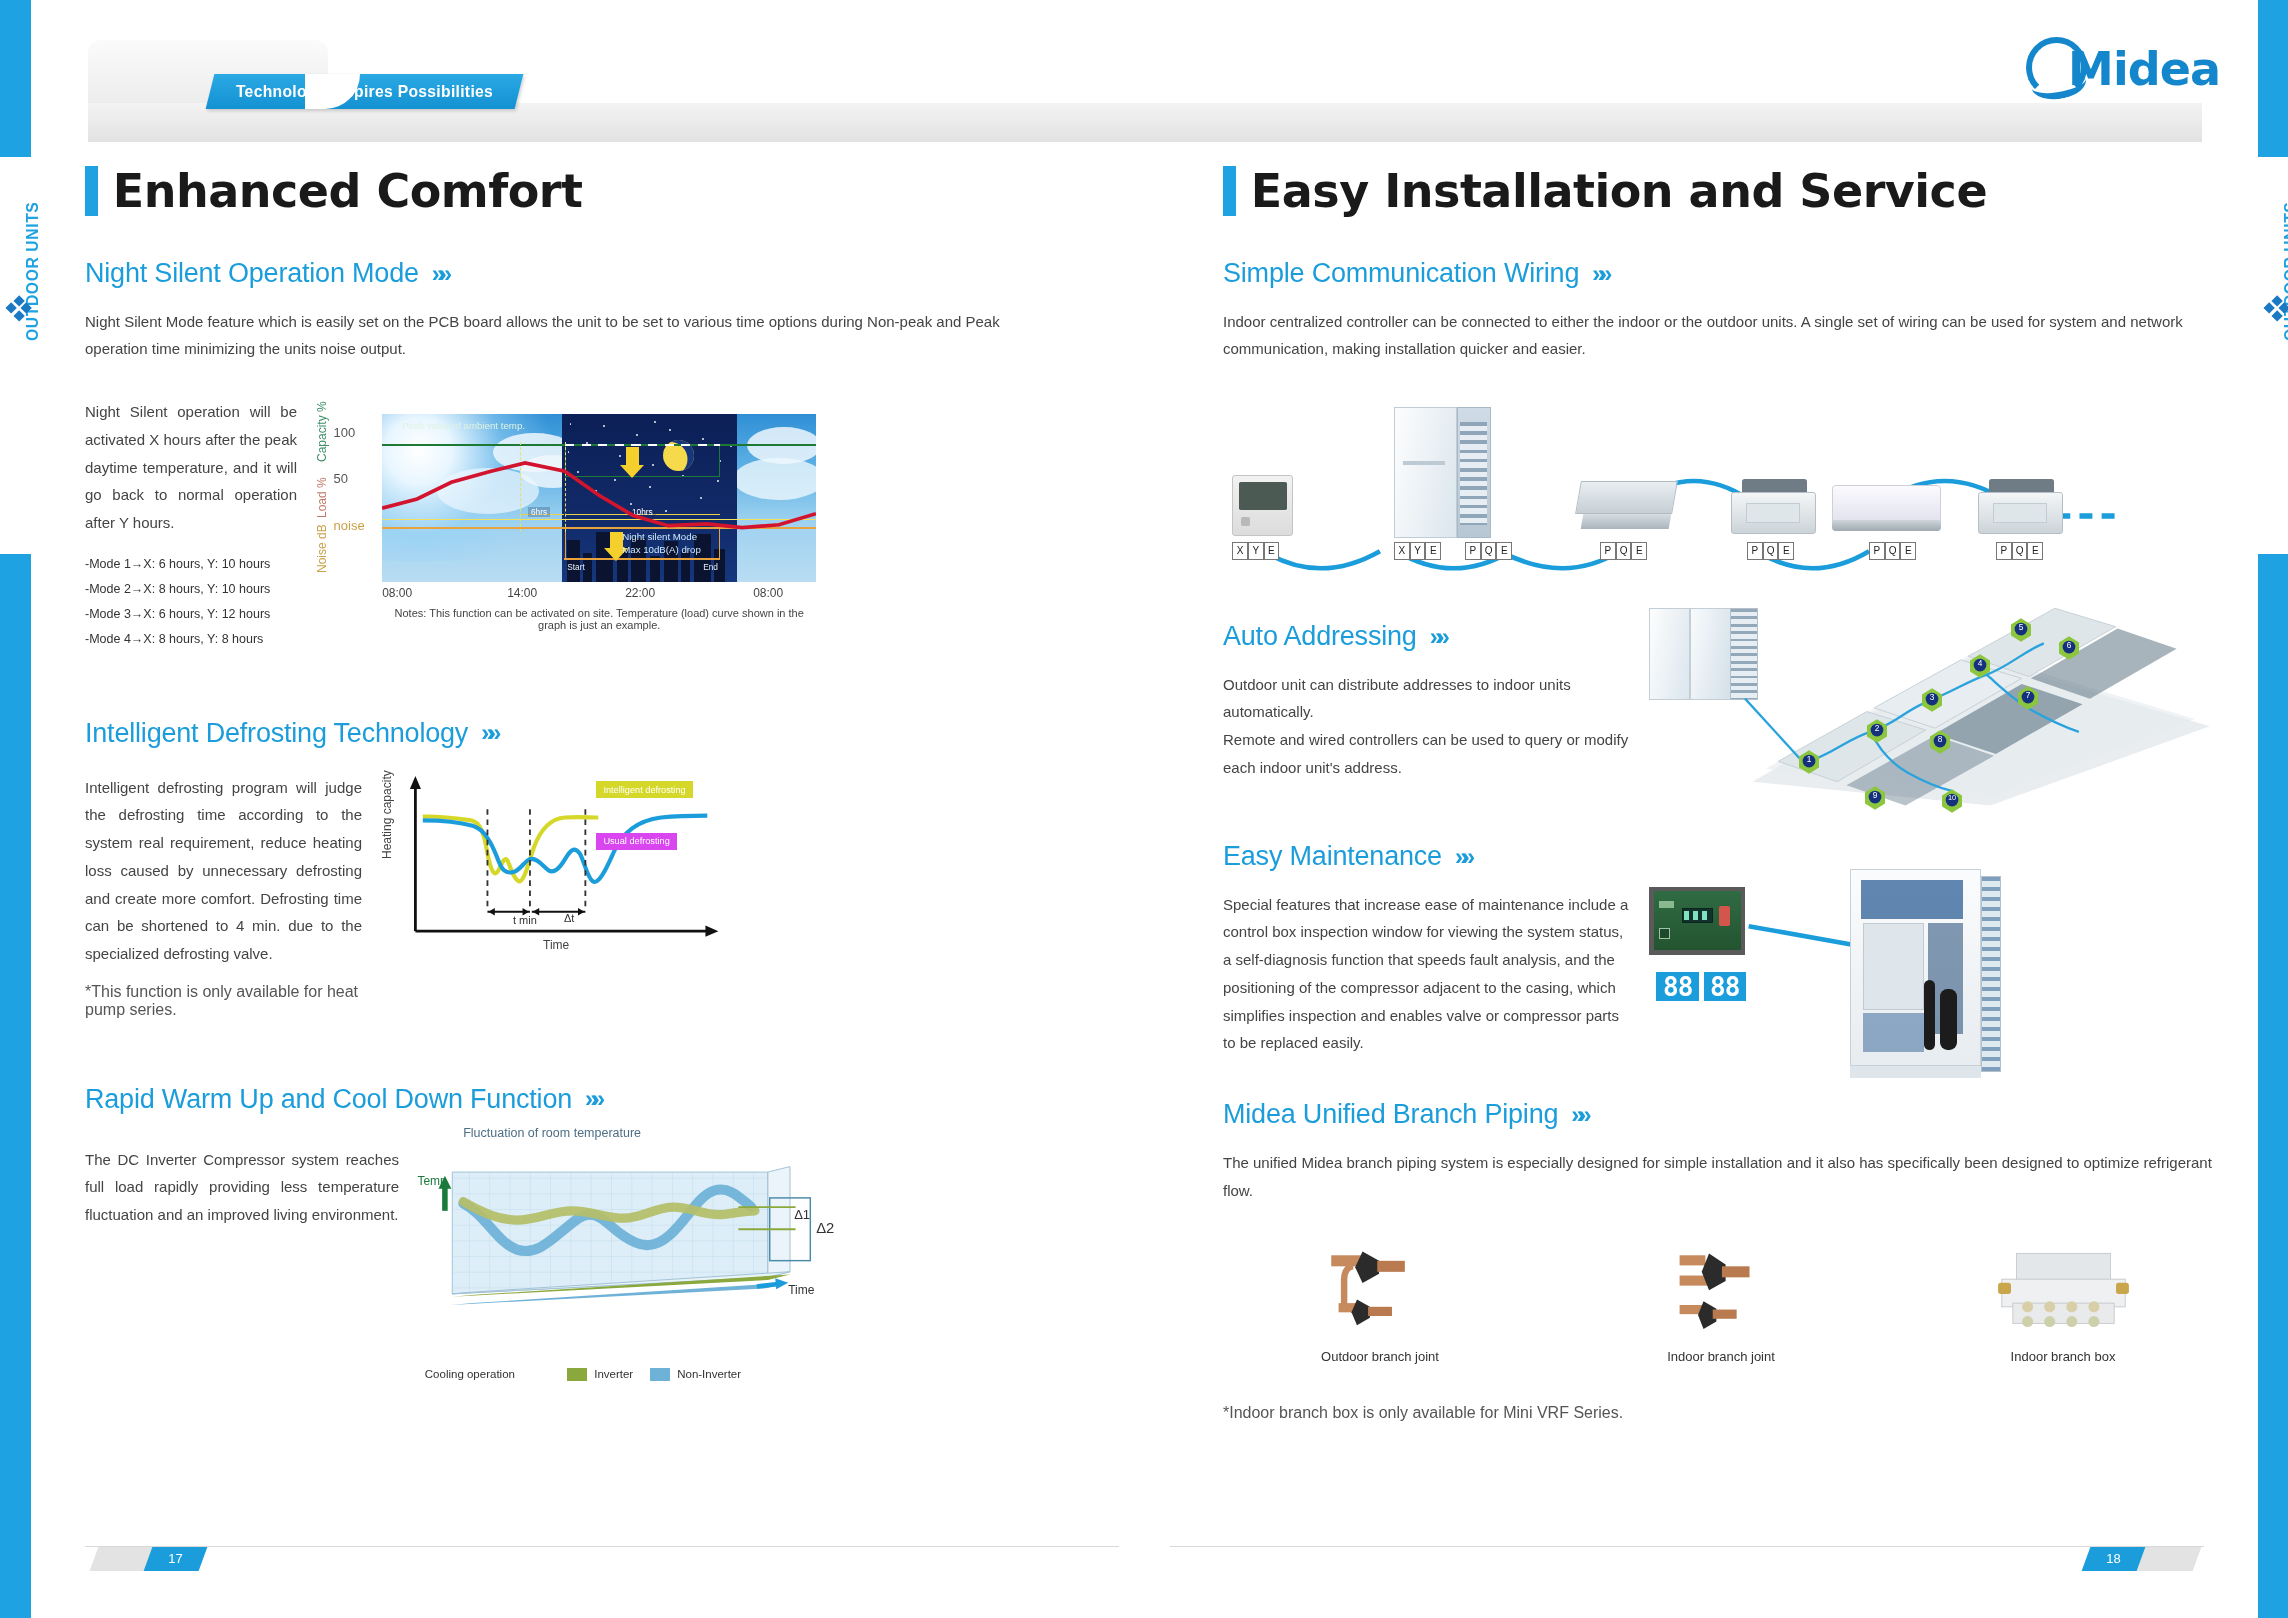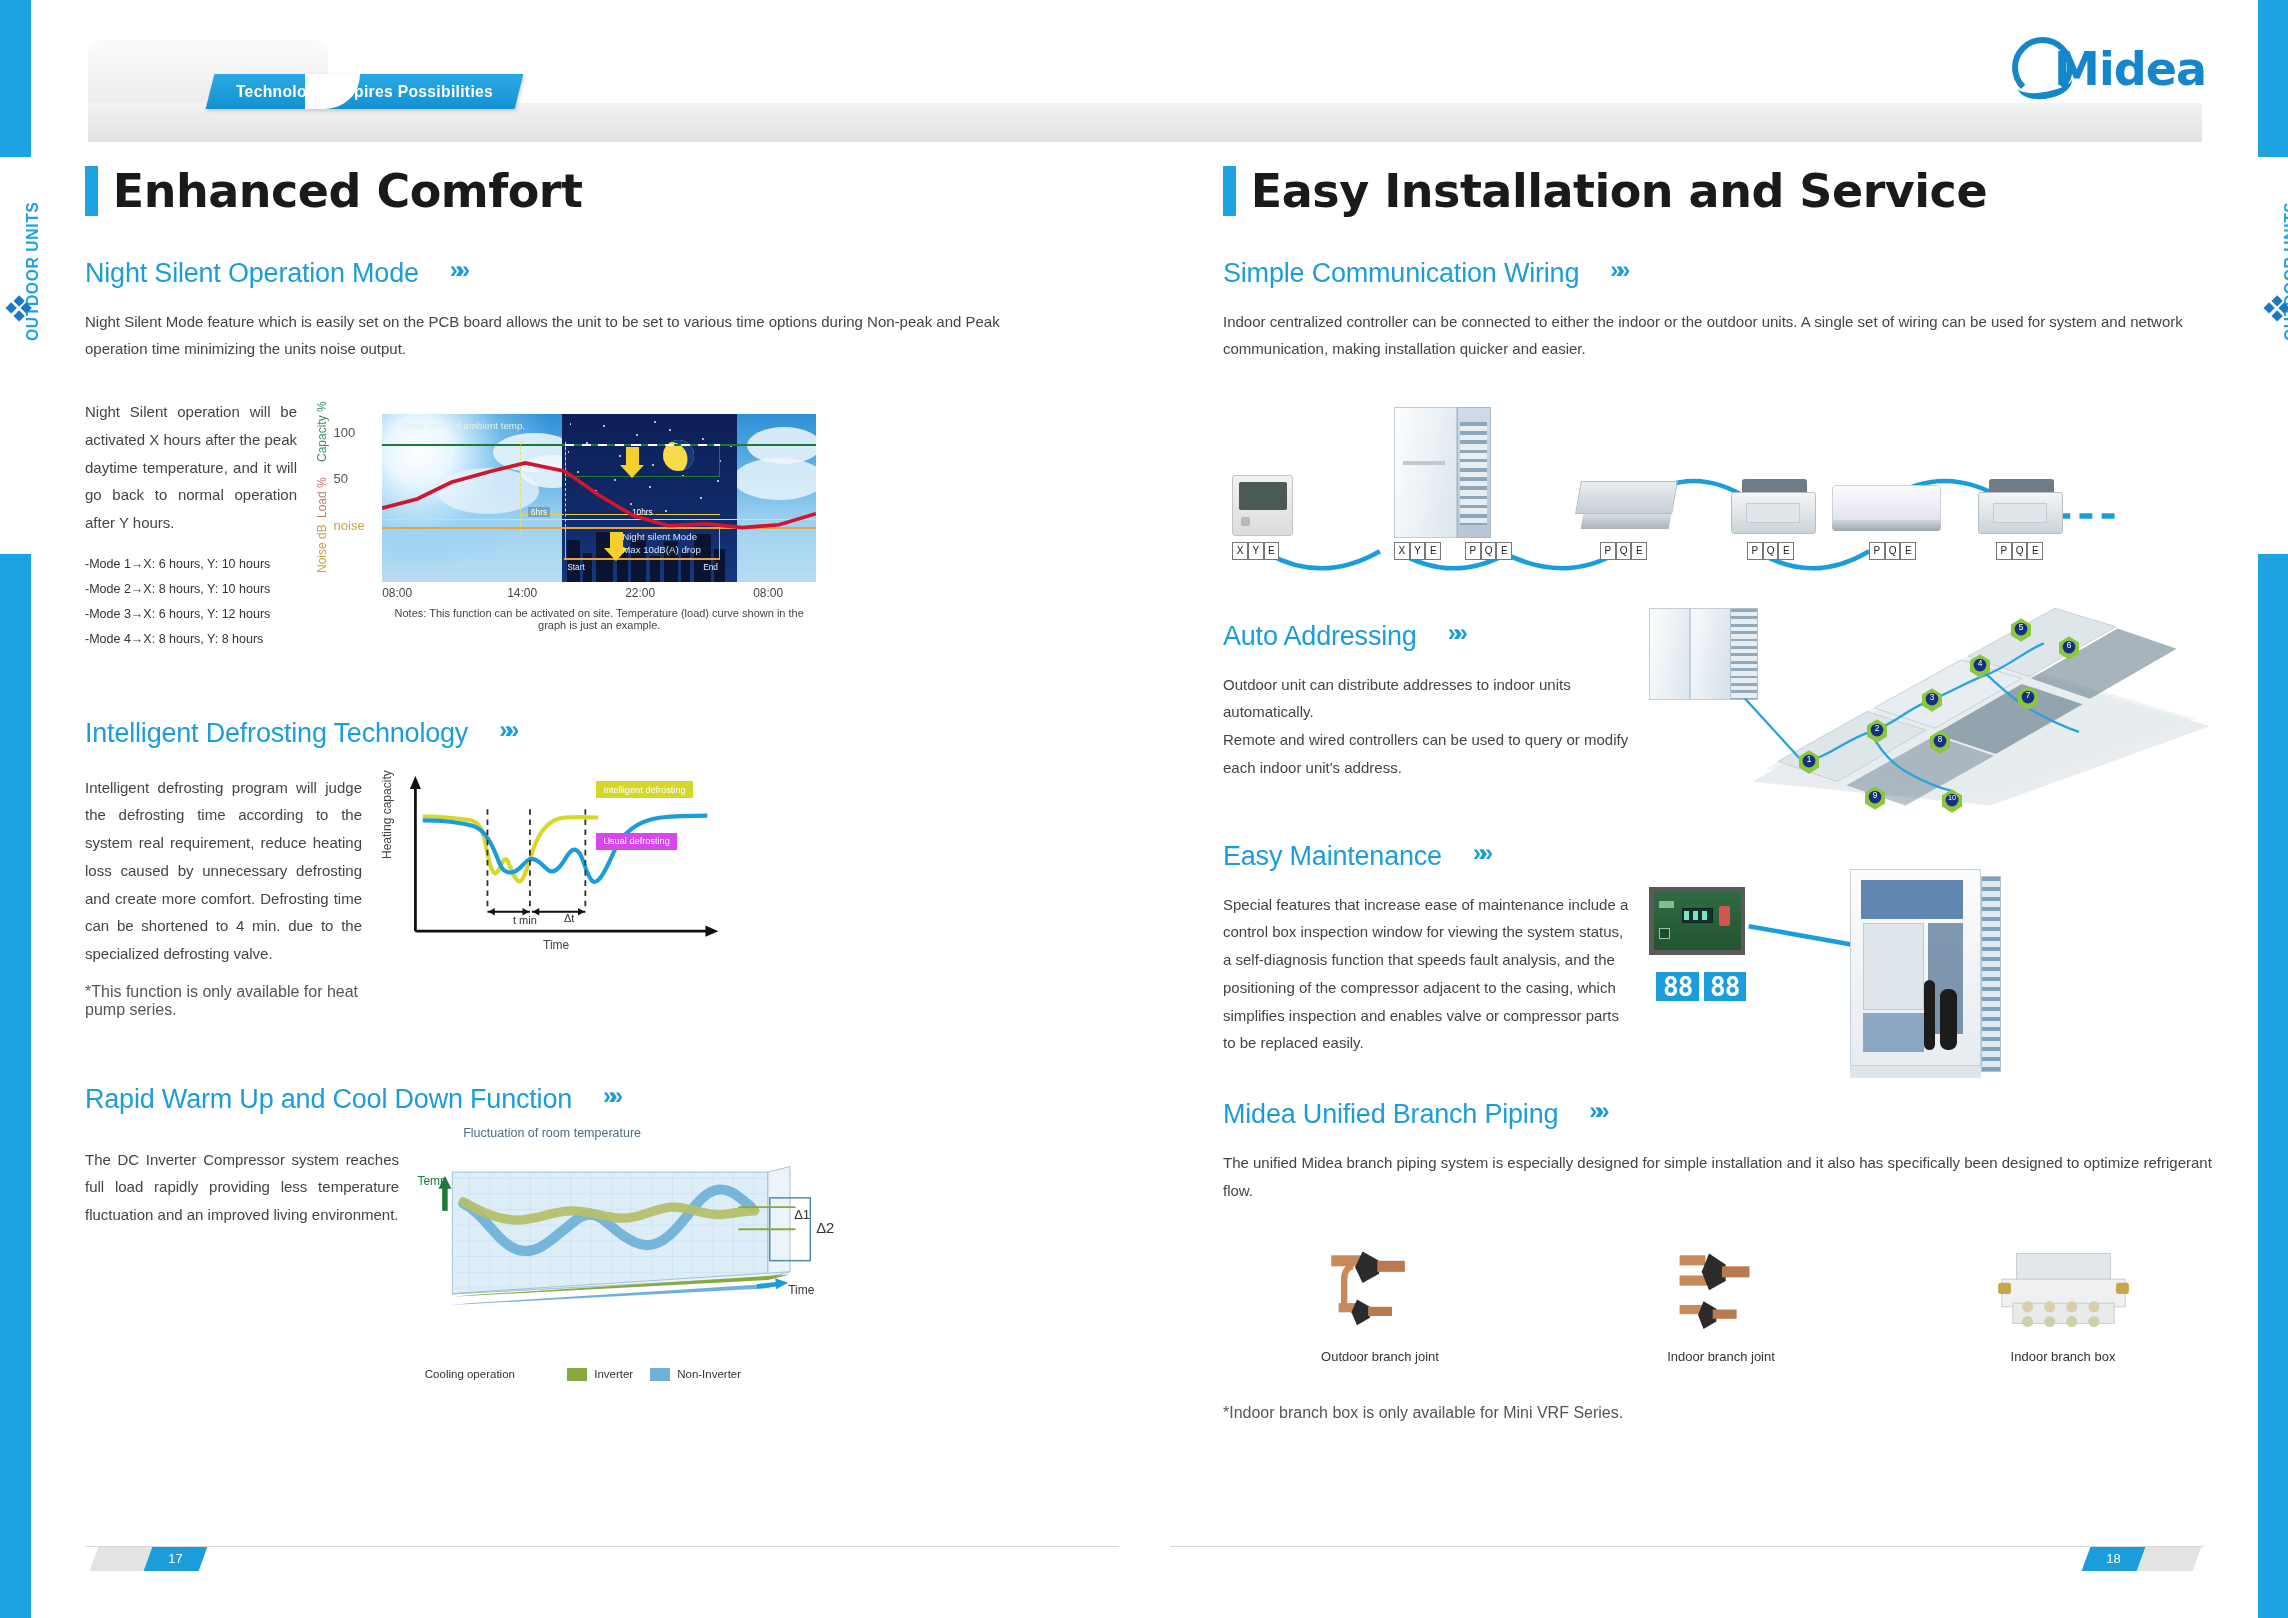--- a/index.html
+++ b/index.html
@@ -50,21 +50,21 @@
     display:block; transform: skewX(14deg);
     color:#fff; font-size:15.7px; font-weight:600;
     text-align:center; line-height:35px; letter-spacing:0.3px;
   }
   .tab-curve {
     position:absolute; left:305px; top:74px; width:55px; height:35px;
     background:#fff; border-radius:0 0 37px 0;
   }
 
   
-  .logo { position:absolute; right:71px; top:35px; width:212px; height:65px; }
+  .logo { position:absolute; right:57px; top:35px; width:212px; height:65px; }
   .logo-ring {
     position:absolute; left:5.5px; top:1.8px; width:61px; height:61px;
     border:6.5px solid #1487cc; border-radius:50%;
     border-bottom-color:transparent;
   }
   .logo-swoosh {
     position:absolute; left:11px; top:33px; width:55px; height:31px;
     border-bottom:7.4px solid #1487cc; border-radius:0 0 50% 60%;
     transform: rotate(-12deg);
   }
@@ -77,21 +77,21 @@
   
   .col { position:absolute; top:166px; }
   .col-left  { left:85px;  width:1034px; }
   .col-right { left:1223px; width:1034px; }
 
   .page-title { display:flex; align-items:center; gap:14.8px; margin-bottom:42px; }
   .title-bar { width:13px; height:50px; background:#1ea2e2; flex:0 0 auto; }
   .title-text { font-size:46px; font-weight:700; color:#1a1a1a; letter-spacing:-0.5px;
                 font-family:"DejaVu Sans", sans-serif; line-height:1; }
 
-  .sec-head { display:flex; gap:31px; margin-bottom:18.5px; }
+  .sec-head { display:flex; align-items:center; gap:13px; margin-bottom:18.5px; }
   .sec-title { font-size:27px; color:#1b9ddb; font-weight:500; letter-spacing:-0.2px; }
   .chev { color:#1b9ddb; font-size:24px; font-weight:800; letter-spacing:-6.5px; line-height:1; }
 
   .body-txt { font-size:15px; color:#444; line-height:1.85; }
   .body-txt.just { text-align:justify; }
   .small-note { font-size:16px; color:#555; }
 
   
   .night-row { display:flex; gap:16.6px; margin-top:35px; }
   .night-left { width:212px; }

